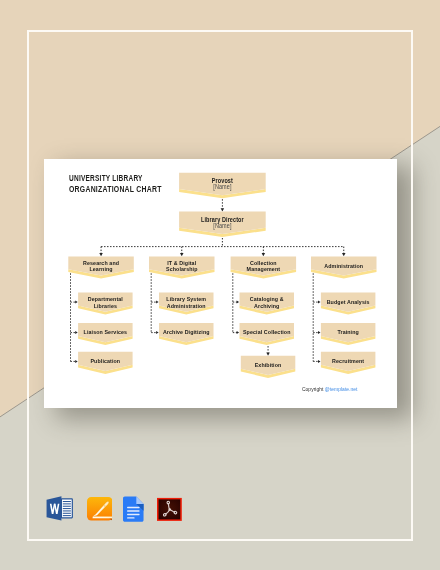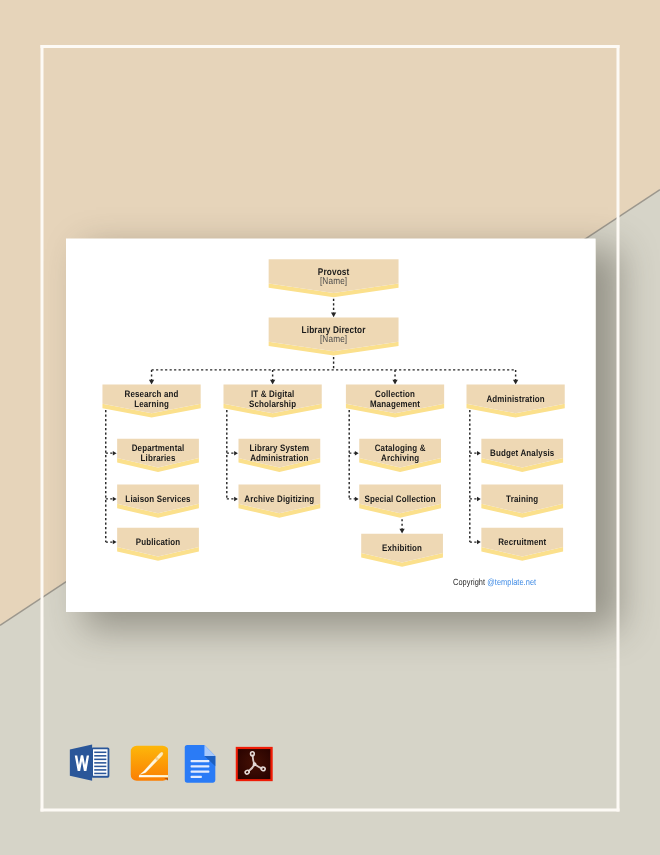--- a/index.html
+++ b/index.html
@@ -46,20 +46,24 @@
 
   <div class="frame">
     <i class="fl"></i>
     <i class="fr"></i>
     <i class="ft"></i>
     <i class="fb"></i>
   </div>
 
   <div class="card"></div>
 
+  <div class="title">
+    <div>UNIVERSITY LIBRARY</div>
+    <div>ORGANIZATIONAL CHART</div>
+  </div>
 
   <svg class="chart" id="org" width="440" height="570" viewBox="0 0 440 570">
       <g>
         <line x1="222.39999999999998" y1="199.20000000000002" x2="222.39999999999998" y2="208.5" stroke="#262626" stroke-width="0.95" stroke-dasharray="1.45,1.55"></line>
         <polygon points="220.64999999999998,208.3 224.14999999999998,208.3 222.39999999999998,211.5" fill="#262626"></polygon>
         <line x1="222.39999999999998" y1="238" x2="222.39999999999998" y2="246.6" stroke="#262626" stroke-width="0.95" stroke-dasharray="1.45,1.55"></line>
         <line x1="101.05" y1="246.6" x2="343.75" y2="246.6" stroke="#262626" stroke-width="0.95" stroke-dasharray="1.45,1.55"></line>
         <line x1="101.05" y1="246.6" x2="101.05" y2="253.29999999999998" stroke="#262626" stroke-width="0.95" stroke-dasharray="1.45,1.55"></line>
         <polygon points="99.3,253.09999999999997 102.8,253.09999999999997 101.05,256.29999999999995" fill="#262626"></polygon>
         <line x1="181.75" y1="246.6" x2="181.75" y2="253.29999999999998" stroke="#262626" stroke-width="0.95" stroke-dasharray="1.45,1.55"></line>

